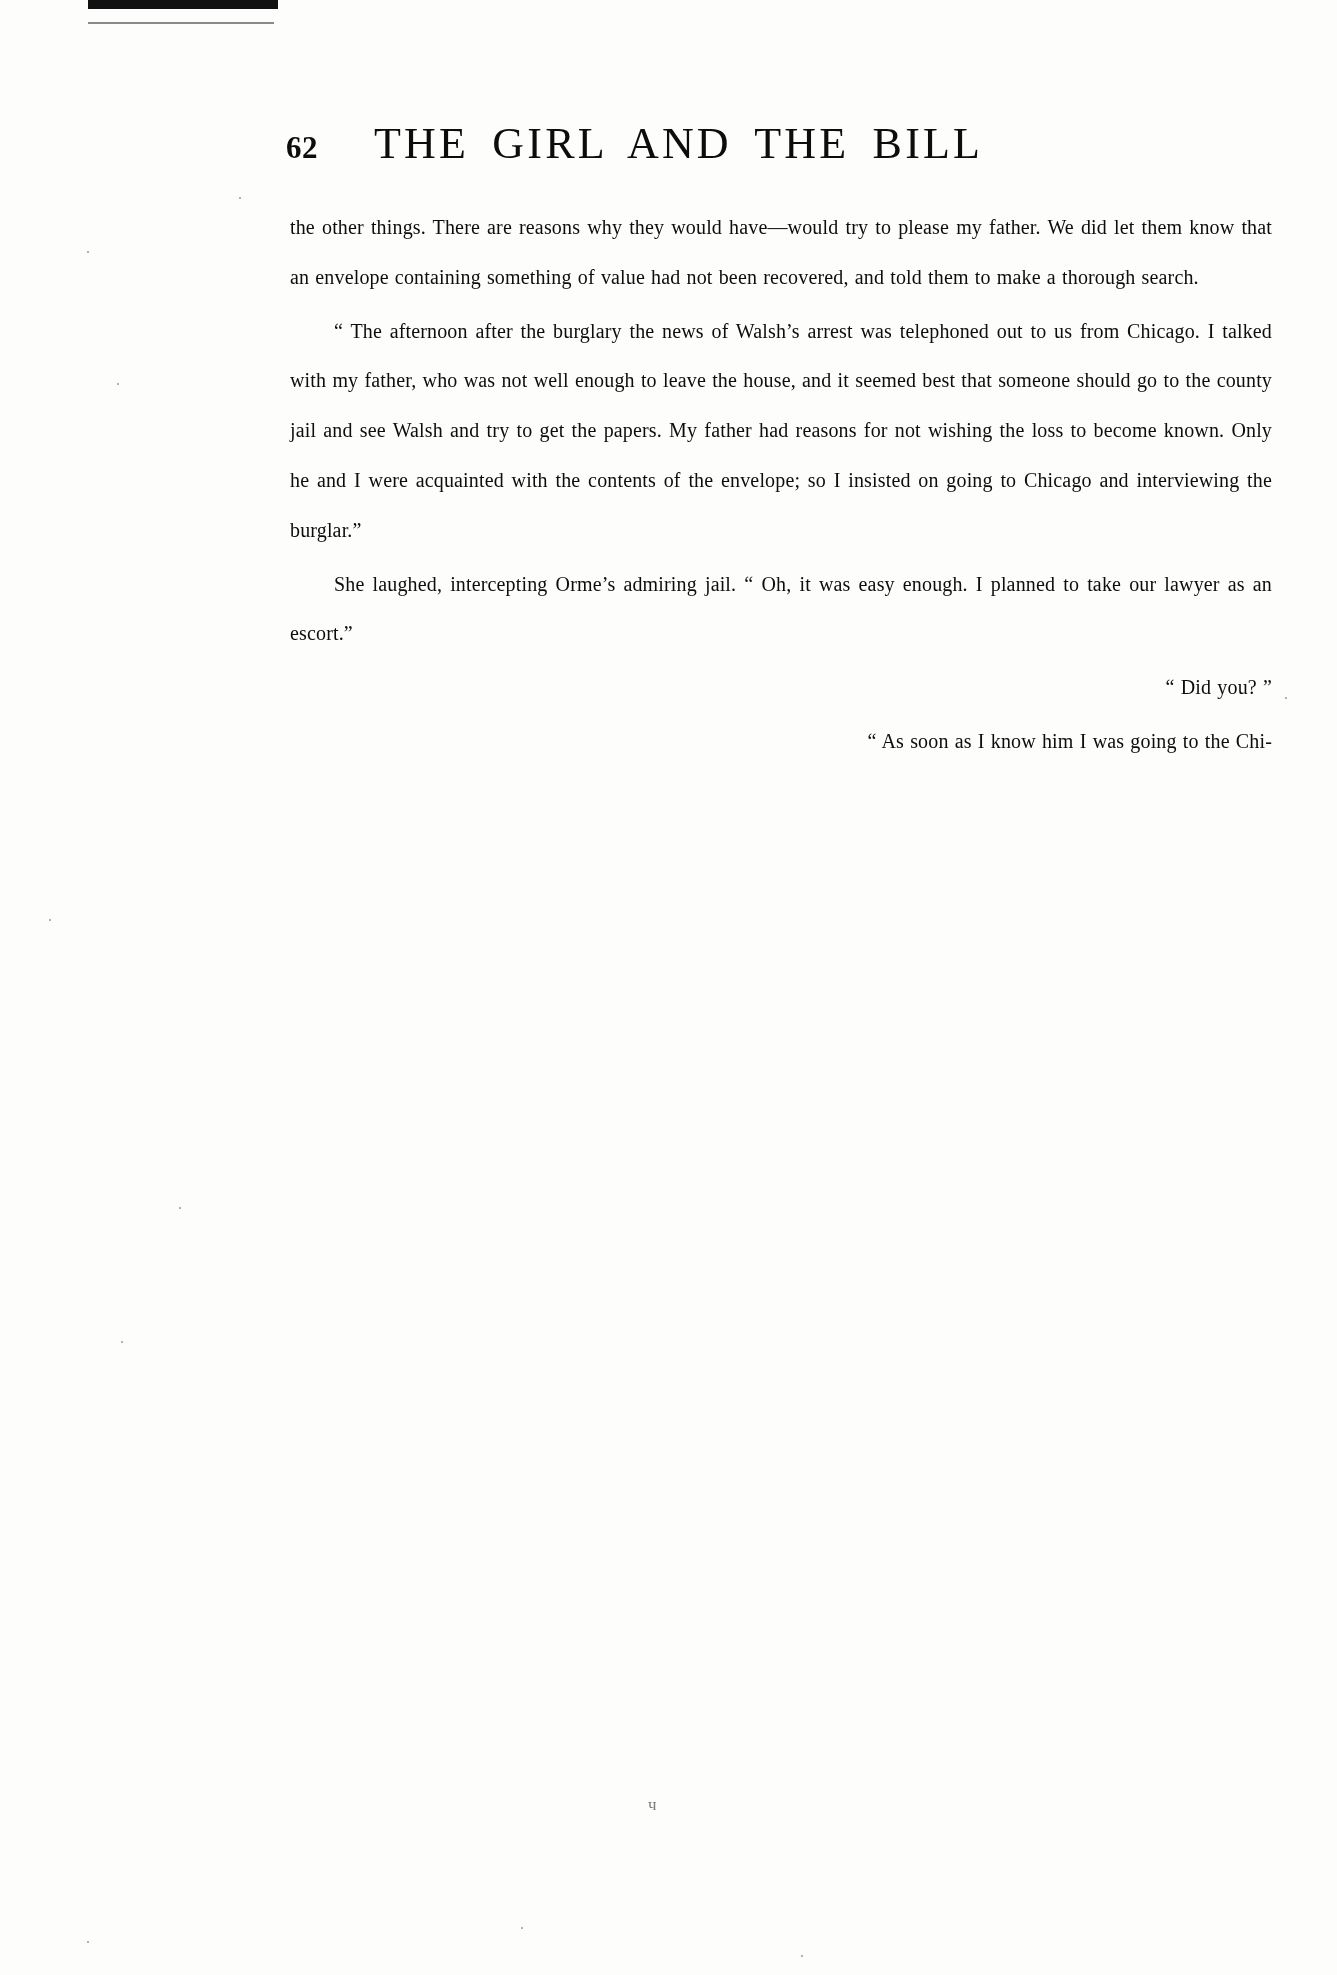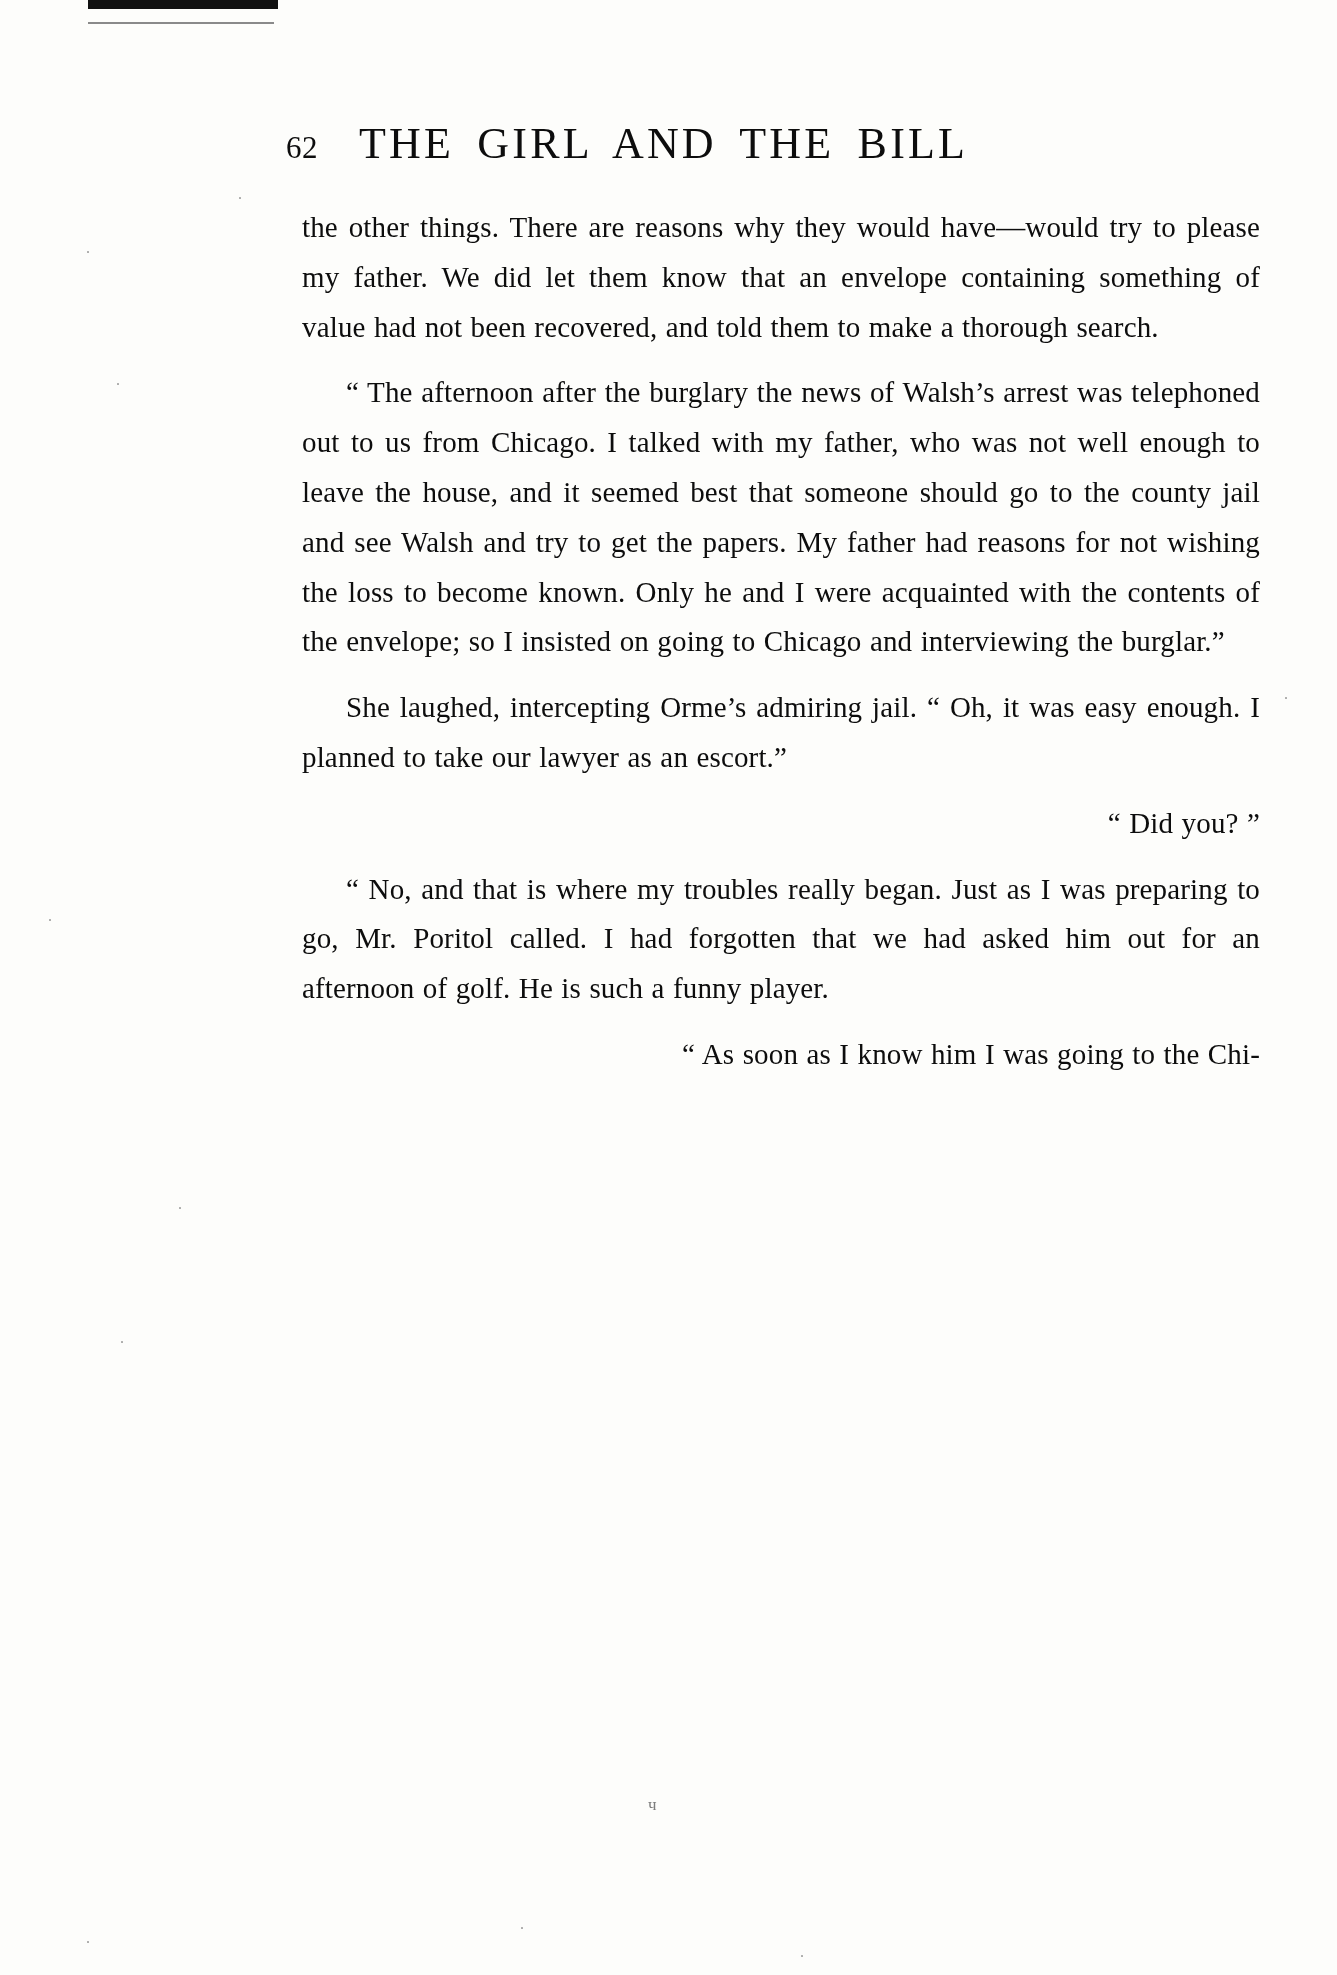--- a/index.html
+++ b/index.html
@@ -50,31 +50,32 @@
 
   .running-head {
     display: flex;
     align-items: baseline;
     margin: 0 0 34px 0;
     white-space: nowrap;
   }
   .folio {
     font-size: 31px;
     letter-spacing: 0.5px;
-    margin-right: 41px;
+    margin-right: 56px;
+    font-weight: bold;
   }
   .head-title {
     font-size: 44px;
     letter-spacing: 3.2px;
     word-spacing: 9px;
   }
 
   p.body-par {
-    margin: 16px;
-    font-size: 29px;
+    margin: 4px;
+    font-size: 20px;
     line-height: 49.8px;
     text-align: justify;
     text-justify: inter-word;
     letter-spacing: 0.15px;
     word-spacing: 1px;
     hyphens: none;
   }
   p.body-par + p.body-par {
     margin-top: 0;
   }
@@ -125,18 +126,17 @@
 
   <div class="running-head">
     <span class="folio">62</span>
     <span class="head-title">THE GIRL AND THE BILL</span>
   </div>
 
   <p class="body-par">the other things.  There are reasons why they would have—would try to please my father.  We did let them know that an envelope containing something of value had not been recovered, and told them to make a thorough search.</p>
   <p class="body-par indent">“ The afternoon after the burglary the news of Walsh’s arrest was telephoned out to us from Chicago.  I talked with my father, who was not well enough to leave the house, and it seemed best that someone should go to the county jail and see Walsh and try to get the papers.  My father had reasons for not wishing the loss to become known. Only he and I were acquainted with the contents of the envelope; so I insisted on going to Chicago and interviewing the burglar.”</p>
   <p class="body-par indent">She laughed, intercepting Orme’s admiring jail. “ Oh, it was easy enough.  I planned to take our lawyer as an escort.”</p>
   <p class="body-par indent last-line-left">“ Did you? ”</p>
-  <p class="body-par indent">“ No, and that is where my troubles really began.  Just as I was preparing to go, Mr. Poritol called.  I had forgotten that we had asked him out for an afternoon of golf.  He is such a funny player.</p>
   <p class="body-par indent last-line-left">“ As soon as I know him I was going to the Chi-</p>
 
 </div>
 
 <div class="footer-mark">ч</div>
 
 </body></html>

